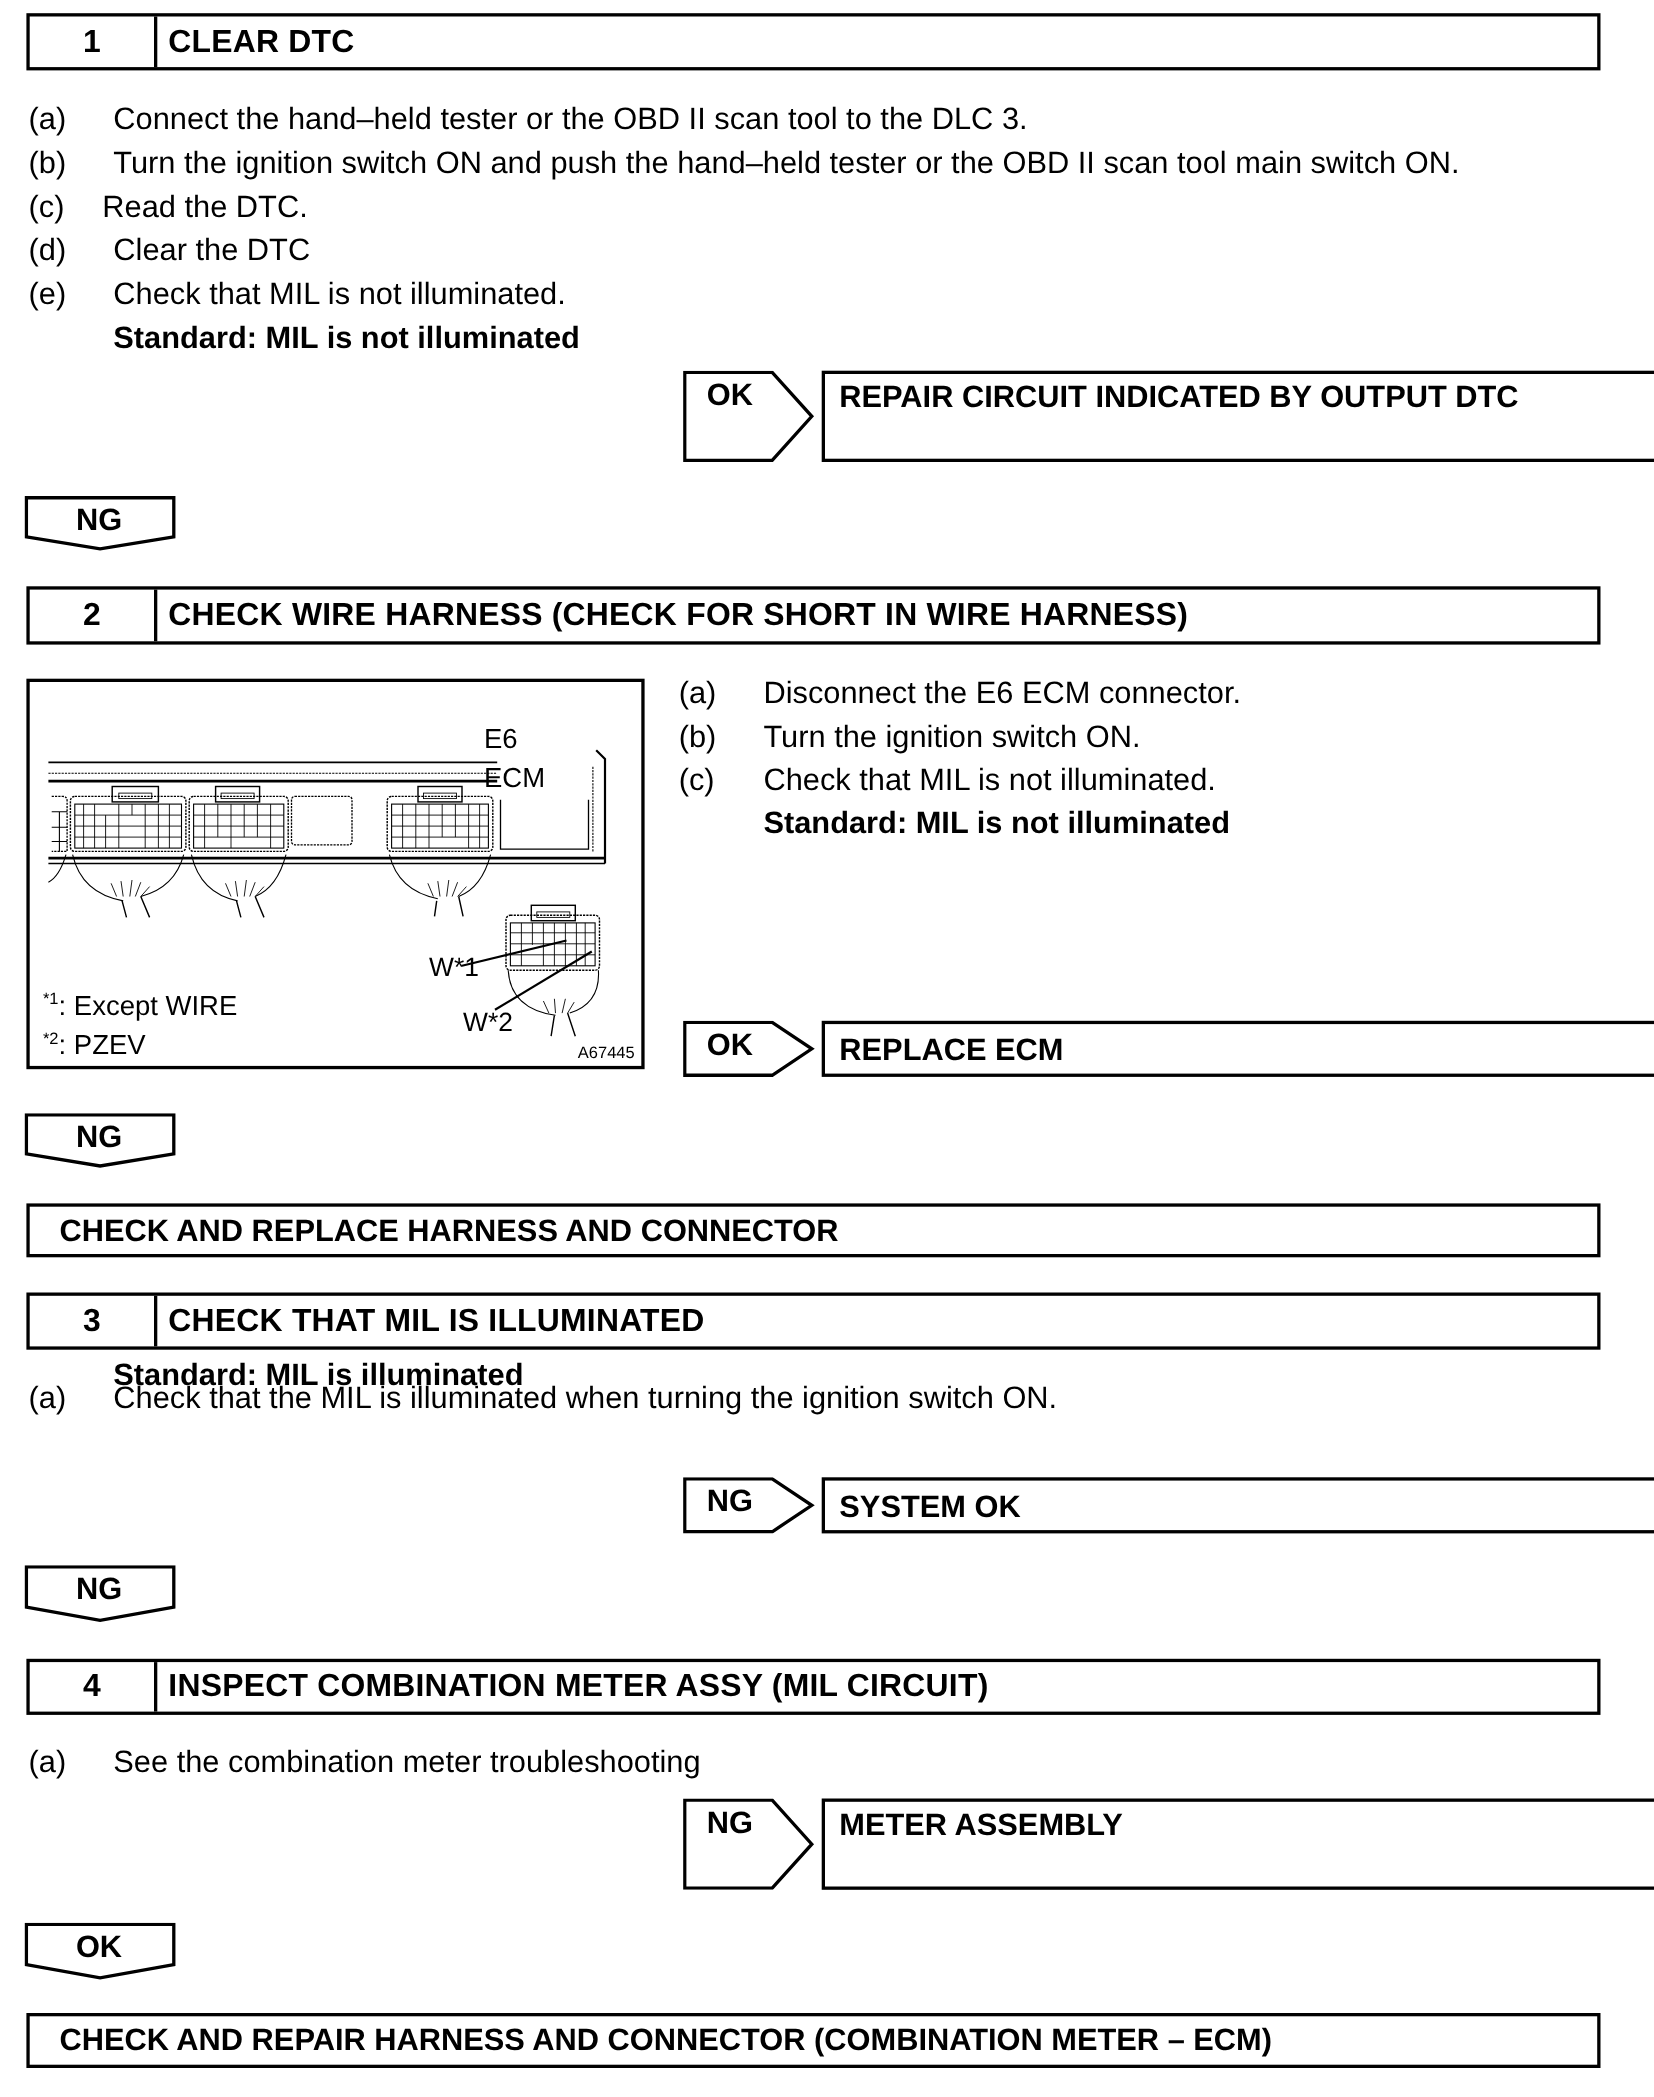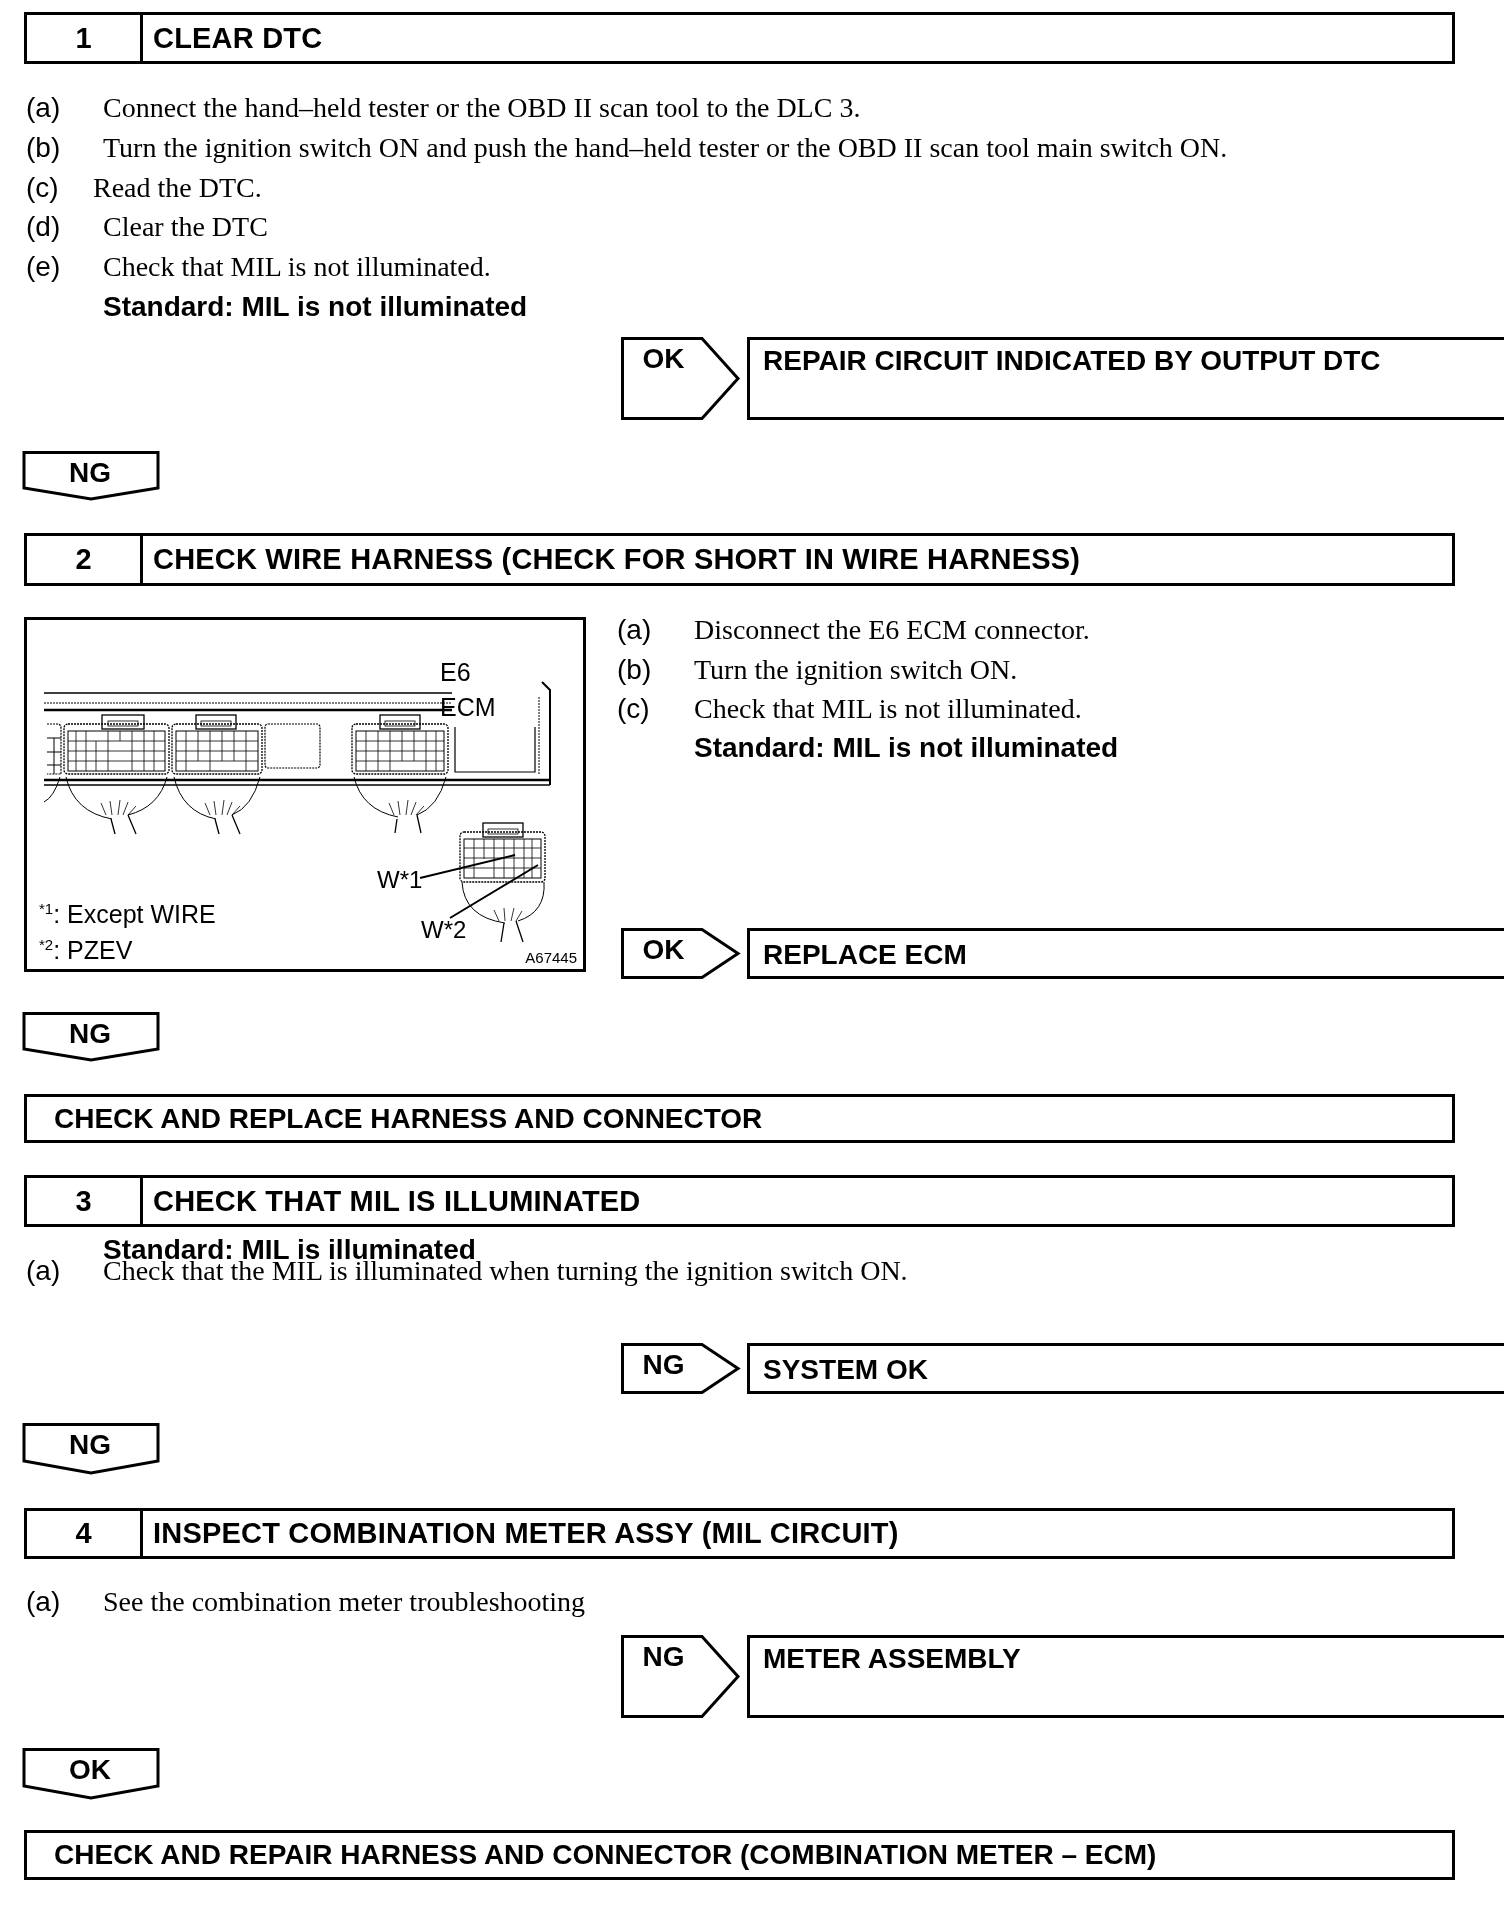--- a/index.html
+++ b/index.html
@@ -8,21 +8,21 @@
   .abs { position: absolute; }
   .hdr { position: absolute; left: 24px; width: 1431px; border: 3px solid #000; box-sizing: border-box; }
   .hdr .num { position: absolute; left: 0; top: 0; bottom: 0; width: 113px; border-right: 3px solid #000;
               display: flex; align-items: center; justify-content: center; font-weight: bold; font-size: 29px; }
   .hdr .ttl { position: absolute; left: 126px; top: 0; bottom: 0; display: flex; align-items: center;
               font-weight: bold; font-size: 29px; letter-spacing: 0.2px; }
   .plainbox { position: absolute; left: 24px; width: 1431px; border: 3px solid #000; box-sizing: border-box;
               display: flex; align-items: center; padding-left: 27px; font-weight: bold; font-size: 28px; }
   .step { position: absolute; font-size: 28px; line-height: 40px; white-space: nowrap; }
   .step .lbl { position: absolute; left: 0; }
-  .step .txt { position: absolute; font-family: Liberation Serif, serif; }
+  .step .txt { position: absolute; }
   .std { position: absolute; font-size: 28px; font-weight: bold; white-space: nowrap; line-height: 40px; }
   .arrowbox { position: absolute; left: 621px; width: 120px; }
   .arrowbox svg { position: absolute; left: 0; top: 0; }
   .arrowbox .lab { position: absolute; left: 0; width: 85px; text-align: center; font-weight: bold; font-size: 28px; top: 6px; }
   .result { position: absolute; left: 747px; width: 768px; border: 3px solid #000; box-sizing: border-box;
             font-weight: bold; font-size: 28px; padding: 4px 13px; line-height: 33px; }
   .downtab { position: absolute; left: 22px; width: 140px; }
   .downtab svg { position: absolute; left: 0; top: 0; }
   .downtab .lab { position: absolute; left: 0; width: 136px; text-align: center; font-weight: bold; font-size: 28px; top: 6px; }
   .diagram { position: absolute; left: 24px; top: 617px; width: 562px; height: 355px; border: 3px solid #000; box-sizing: border-box; }
@@ -136,21 +136,21 @@
       <path d="M438,265 Q440,300 481,306 M520,265 Q522,295 494,304" stroke-width="1"></path>
       <path d="M475,304 l-5,-11 M481,304 l-1,-13 M487,304 l3,-13 M492,304 l6,-10" stroke-width="0.8"></path>
       <path d="M480,306 L477,325 M492,304 L499,325" stroke-width="1.3"></path>
 
       <line x1="396" y1="261" x2="491" y2="238" stroke-width="2"></line>
       <line x1="426" y1="301" x2="514" y2="248" stroke-width="2"></line>
     </g>
   </svg>
   <span class="abs" style="left:413px;top:38px;font-size:25px;">E6</span>
   <span class="abs" style="left:413px;top:73px;font-size:25px;">ECM</span>
-  <span class="abs" style="left:350px;top:246px;font-size:24px;"><span>W*1</span></span>
+  <span class="abs" style="left:363px;top:246px;font-size:24px;"><span>W*1</span></span>
   <span class="abs" style="left:394px;top:296px;font-size:24px;"><span>W*2</span></span>
   <span class="abs" style="left:12px;top:280px;font-size:25px;white-space:nowrap;"><sup style="font-size:15px">*1</sup><span>: Except WIRE</span></span>
   <span class="abs" style="left:12px;top:316px;font-size:25px;white-space:nowrap;"><sup style="font-size:15px">*2</sup><span>: PZEV</span></span>
   <span class="abs" style="right:6px;top:329px;font-size:15px;">A67445</span>
 </div>
 
 <div class="step" style="left:617px;top:610px;width:850px;">
   <span class="lbl">(a)</span>
   <span class="txt" style="left:77px">Disconnect the E6 ECM connector.</span>
 </div>

